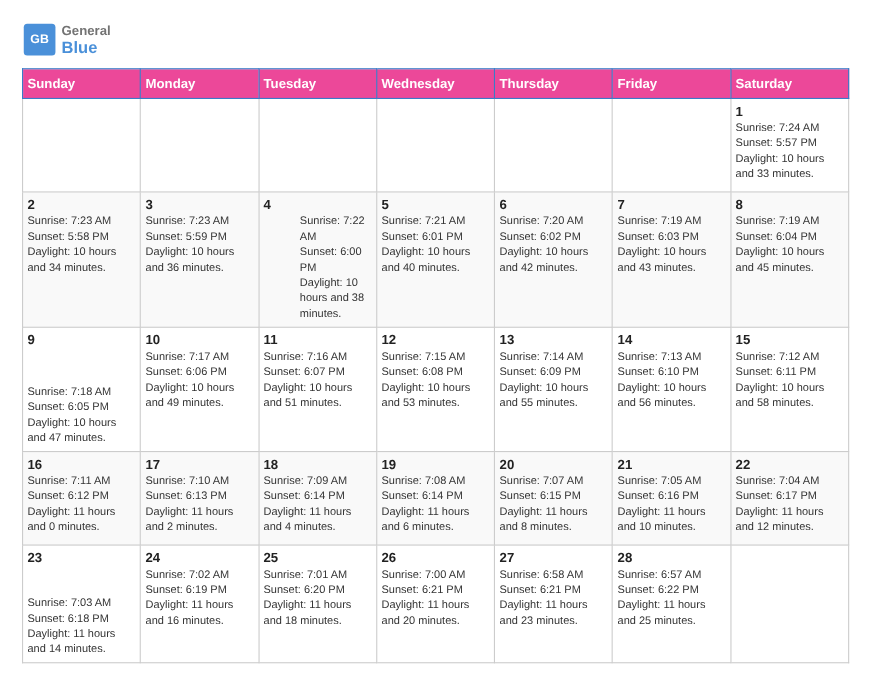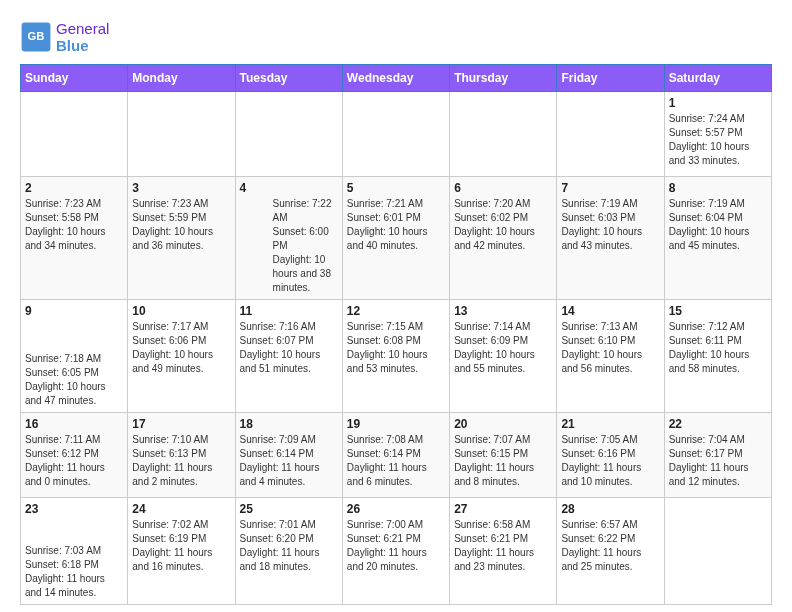--- a/index.html
+++ b/index.html
@@ -36,21 +36,21 @@
     .location-title {
       font-size: 14px;
       color: #555;
     }
     .calendar {
       width: 100%;
       border-collapse: collapse;
       font-size: 11px;
     }
     .calendar thead tr th {
-      background-color: #8b5cf6;
+      background-color: #ec4899;
       color: #fff;
       padding: 6px 4px;
       text-align: left;
       font-size: 12px;
       font-weight: bold;
       border: 1px solid #3a7bc8;
     }
     .calendar tbody tr td {
       border: 1px solid #ccc;
       vertical-align: top;
@@ -80,21 +80,21 @@
 </head>
 <body>
 
 <div class="header">
   <div class="logo">
     <svg class="logo-icon" viewBox="0 0 40 40">
       <rect x="2" y="2" width="36" height="36" rx="4" fill="#4a90d9"></rect>
       <text x="20" y="24" text-anchor="middle" fill="white" font-size="14" font-weight="bold">GB</text>
     </svg>
     <div>
-      <div style="font-size:15px;font-weight:normal;color:#6d28d9;">General</div>
+      <div style="font-size:12px;font-weight:bold;color:#737373;">General</div>
       <div style="font-size:15px;font-weight:bold;color:#4a90d9;">Blue</div>
     </div>
   </div>
 </div>
 
 <table class="calendar">
   <thead>
     <tr id="calendar-header">
     <th>Sunday</th>
         <th>Monday</th>

